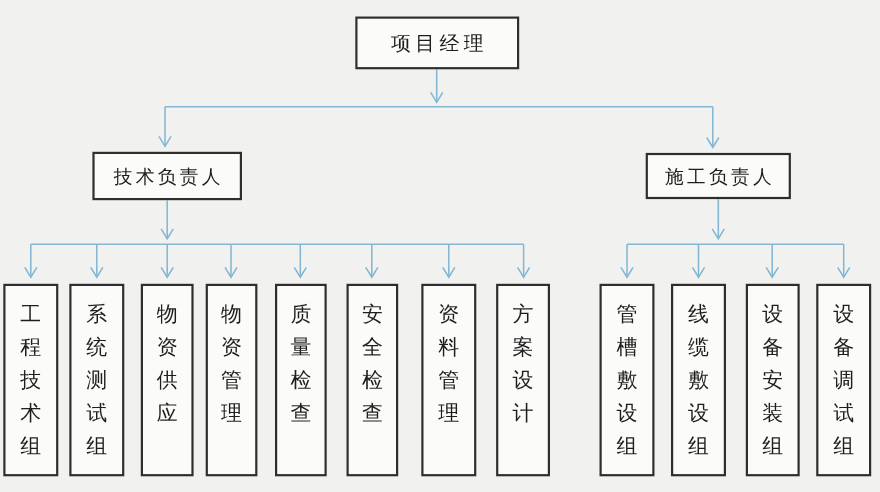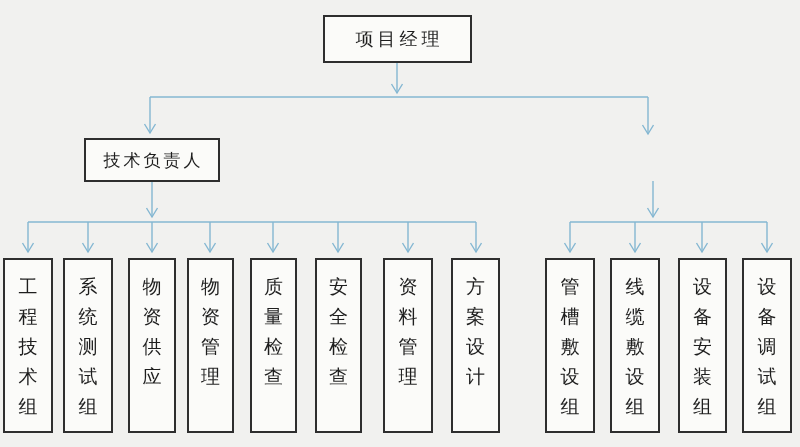--- a/index.html
+++ b/index.html
@@ -105,20 +105,23 @@
     <path d="M767,222 L767,252" marker-end="url(#arrow)"></path>
   </svg>
 
   <div class="box lead" style="left:84px; top:138px; width:136px; height:44px;">
     <span class="hlabel">技术负责人</span>
   </div>
 
   <div class="box root" style="left:323px; top:15px; width:149px; height:48px;">
     <span class="hlabel">项目经理</span>
   </div>
+  <div class="box lead" style="left:587px; top:139px; width:132px; height:42px;">
+    <span class="hlabel">施工负责人</span>
+  </div>
 
   <div class="box leaf" style="left:3px;   width:50px;">
     <span class="vlabel">
         <span class="vchar">工</span>
         <span class="vchar">程</span>
         <span class="vchar">技</span>
         <span class="vchar">术</span>
         <span class="vchar">组</span>
       </span>
   </div>

